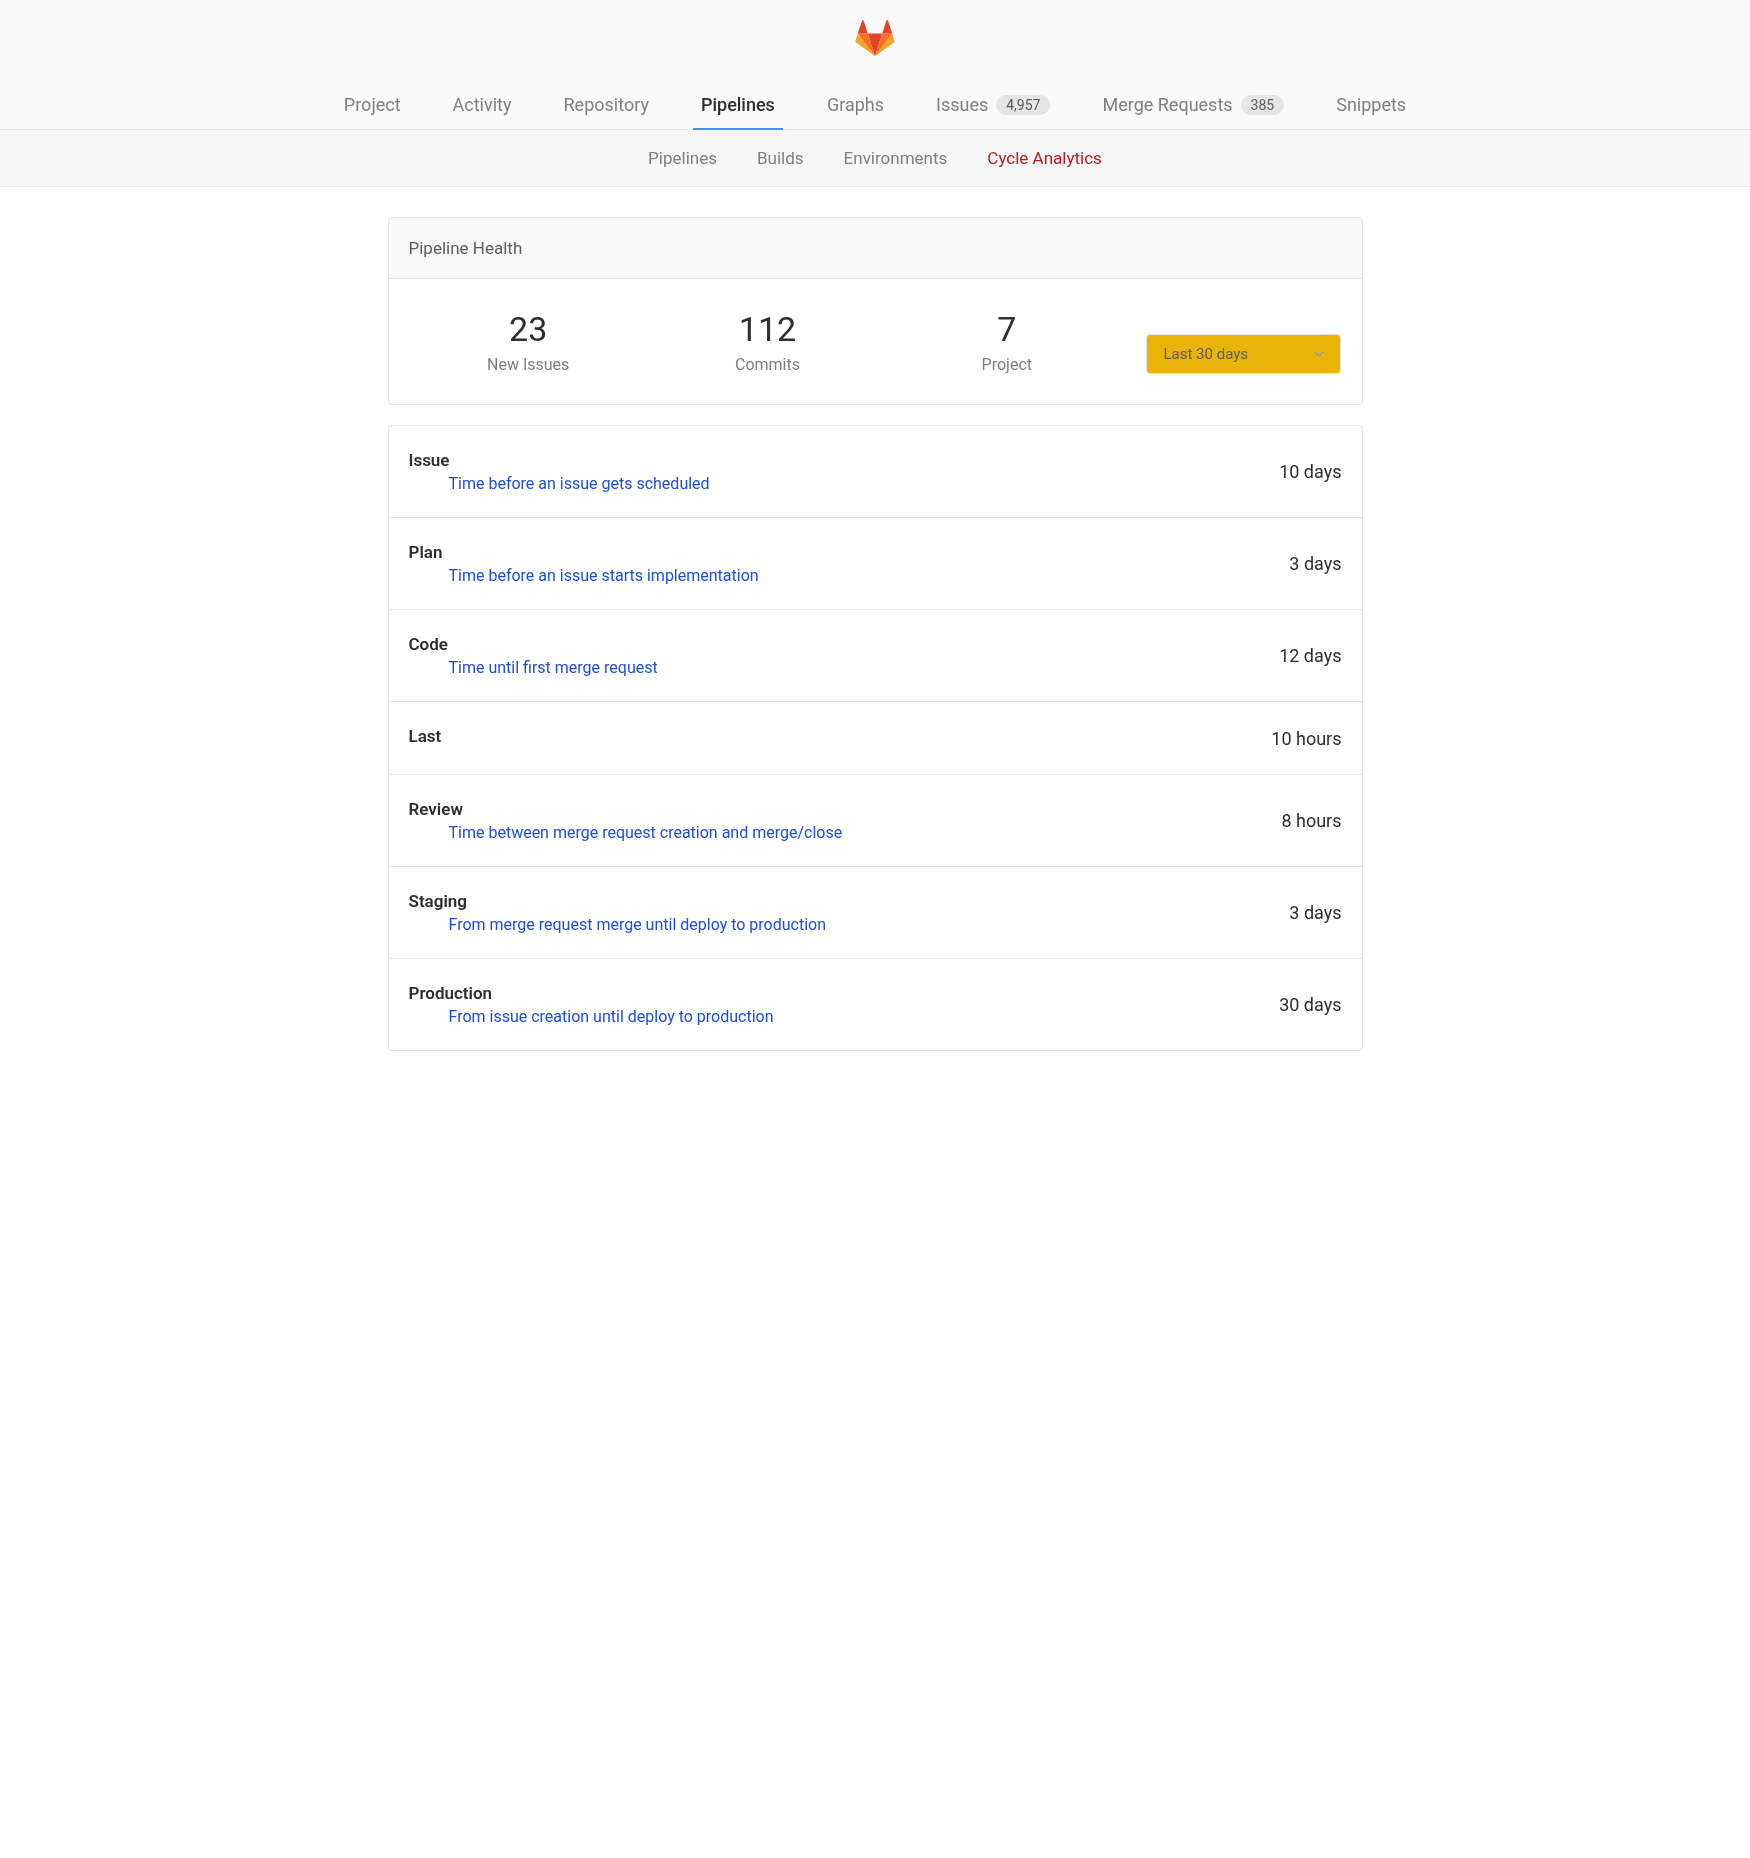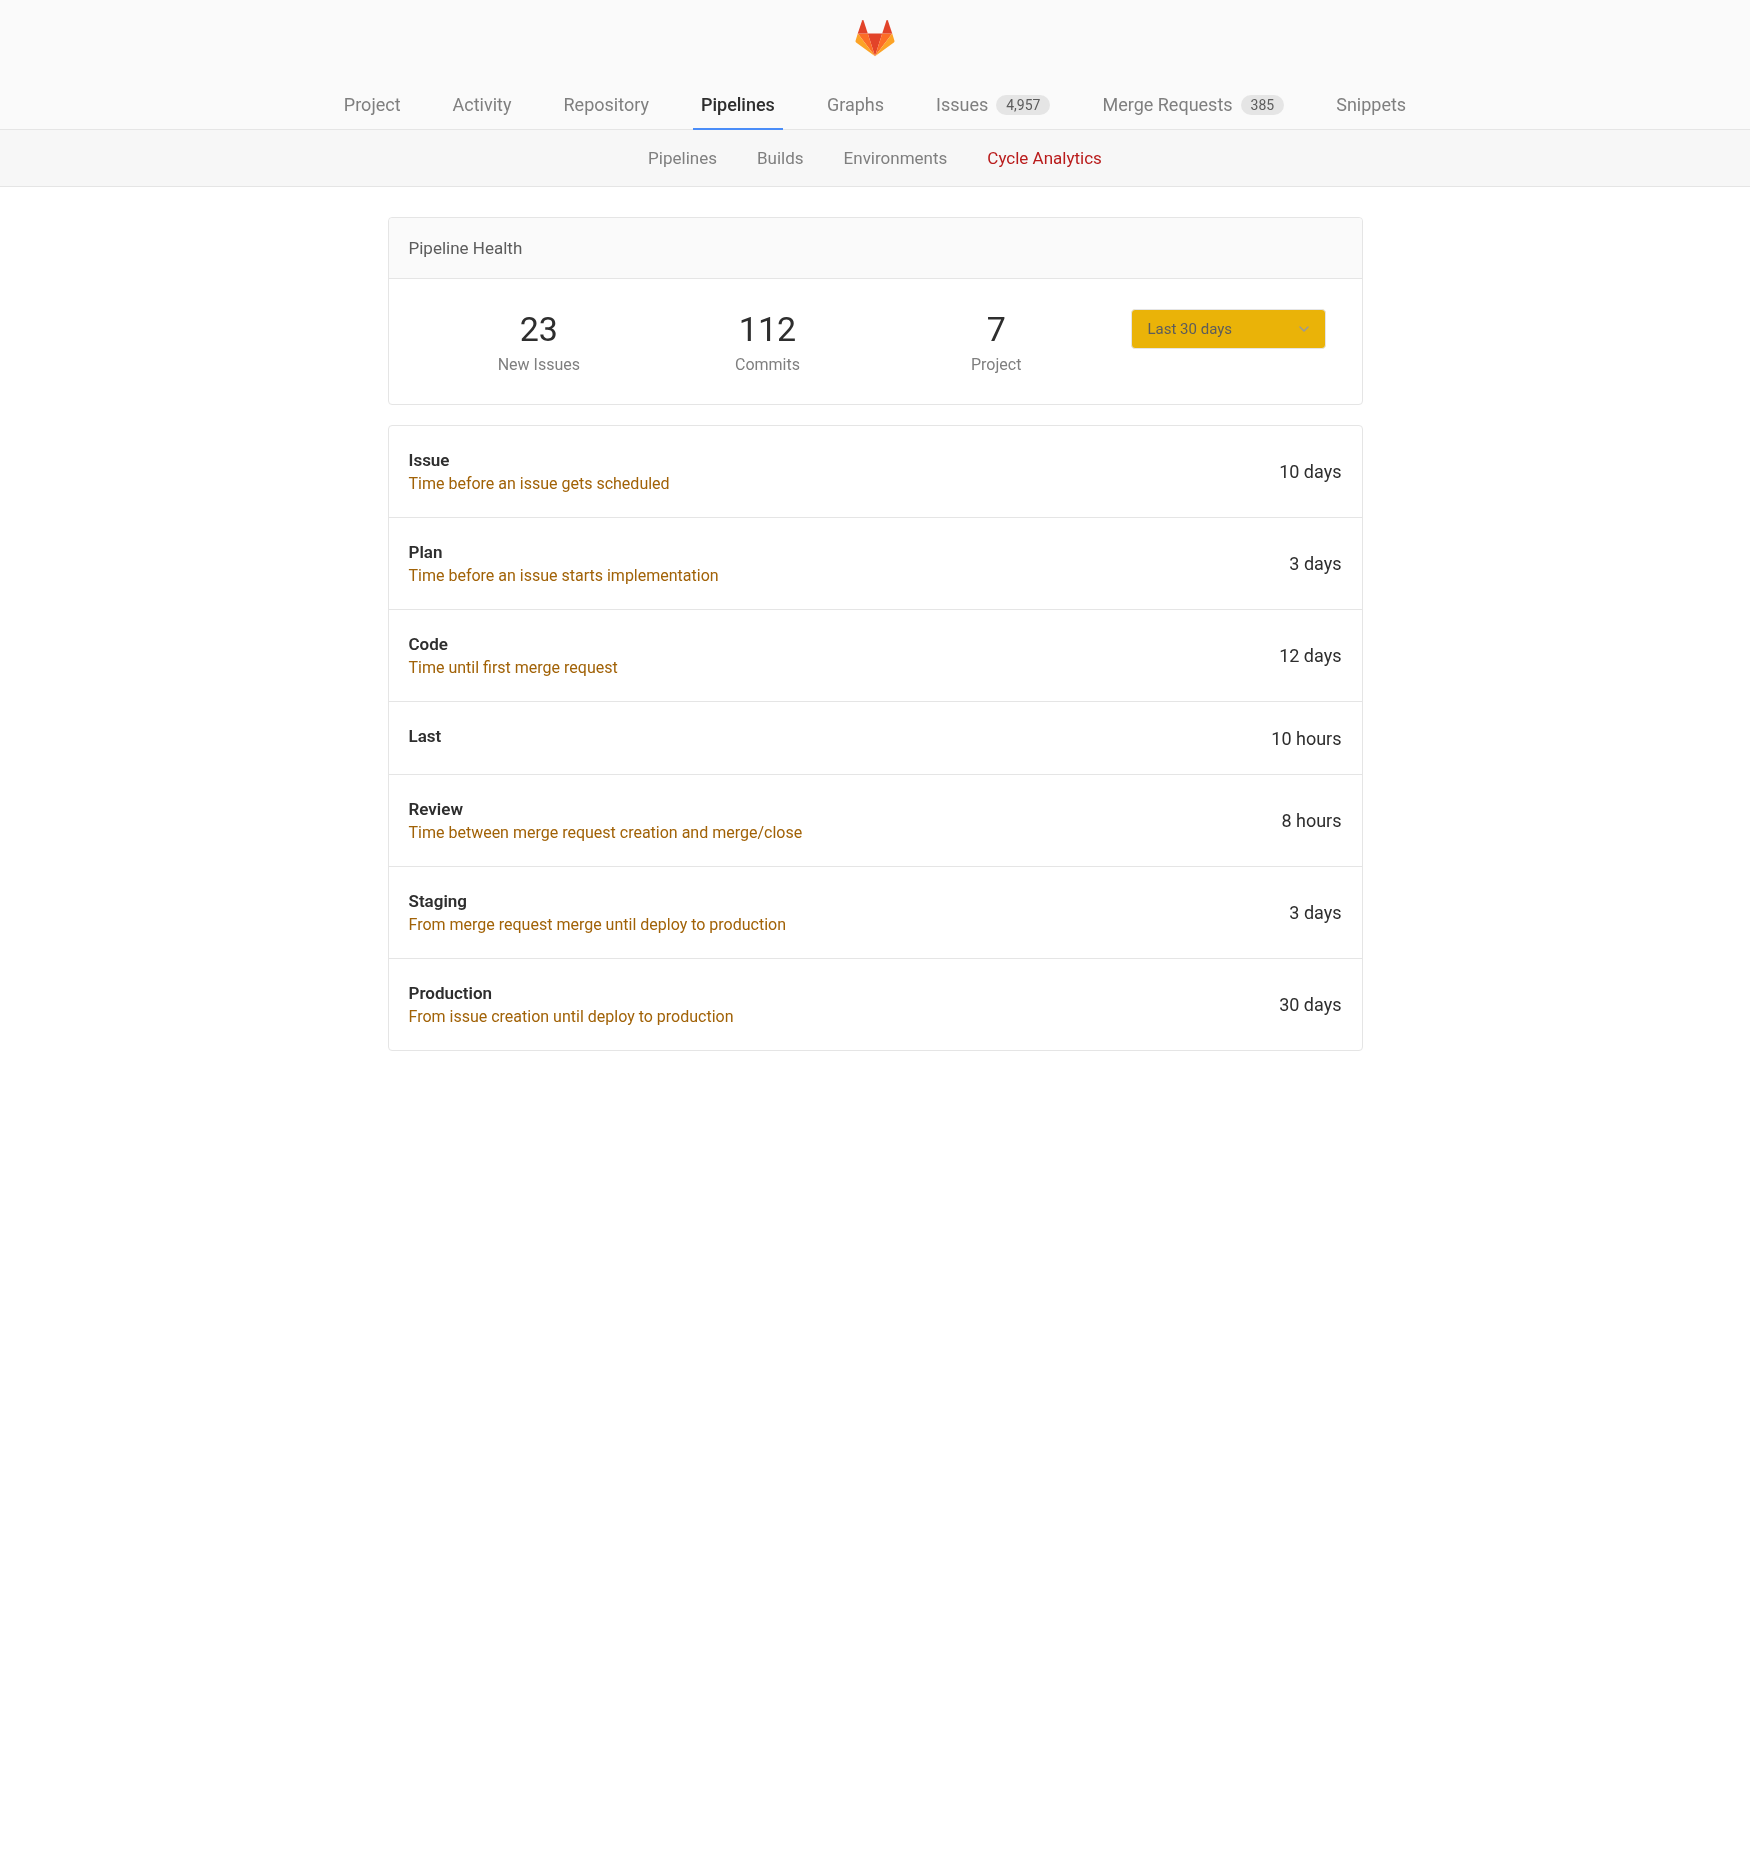--- a/index.html
+++ b/index.html
@@ -93,22 +93,22 @@
     .panel-header {
       background: #fafafa;
       padding: 20px;
       color: #5c5c5c;
       font-size: 17px;
       border-bottom: 1px solid #e5e5e5;
       border-radius: 4px 4px 0 0;
     }
     .health-body {
       display: flex;
-      align-items: flex-start;
-      padding: 30px 36px;
+      align-items: flex-end;
+      padding: 30px 20px;
     }
     .metric {
       flex: 1;
       text-align: center;
     }
     .metric-value {
       font-size: 34px;
       color: #2e2e2e;
       font-weight: 400;
     }
@@ -152,21 +152,22 @@
       flex: 1;
     }
     .stage-title {
       font-weight: 600;
       font-size: 17px;
       color: #2e2e2e;
       margin-bottom: 4px;
     }
     .stage-desc {
       font-size: 16px;
-      color: #a16207;
+      color: #1d4ed8;
+      margin-left: 40px;
     }
     .stage-value {
       font-size: 18px;
       color: #2e2e2e;
     }
     .panel.stages {
       border-radius: 4px;
     }
   </style>
 </head>

